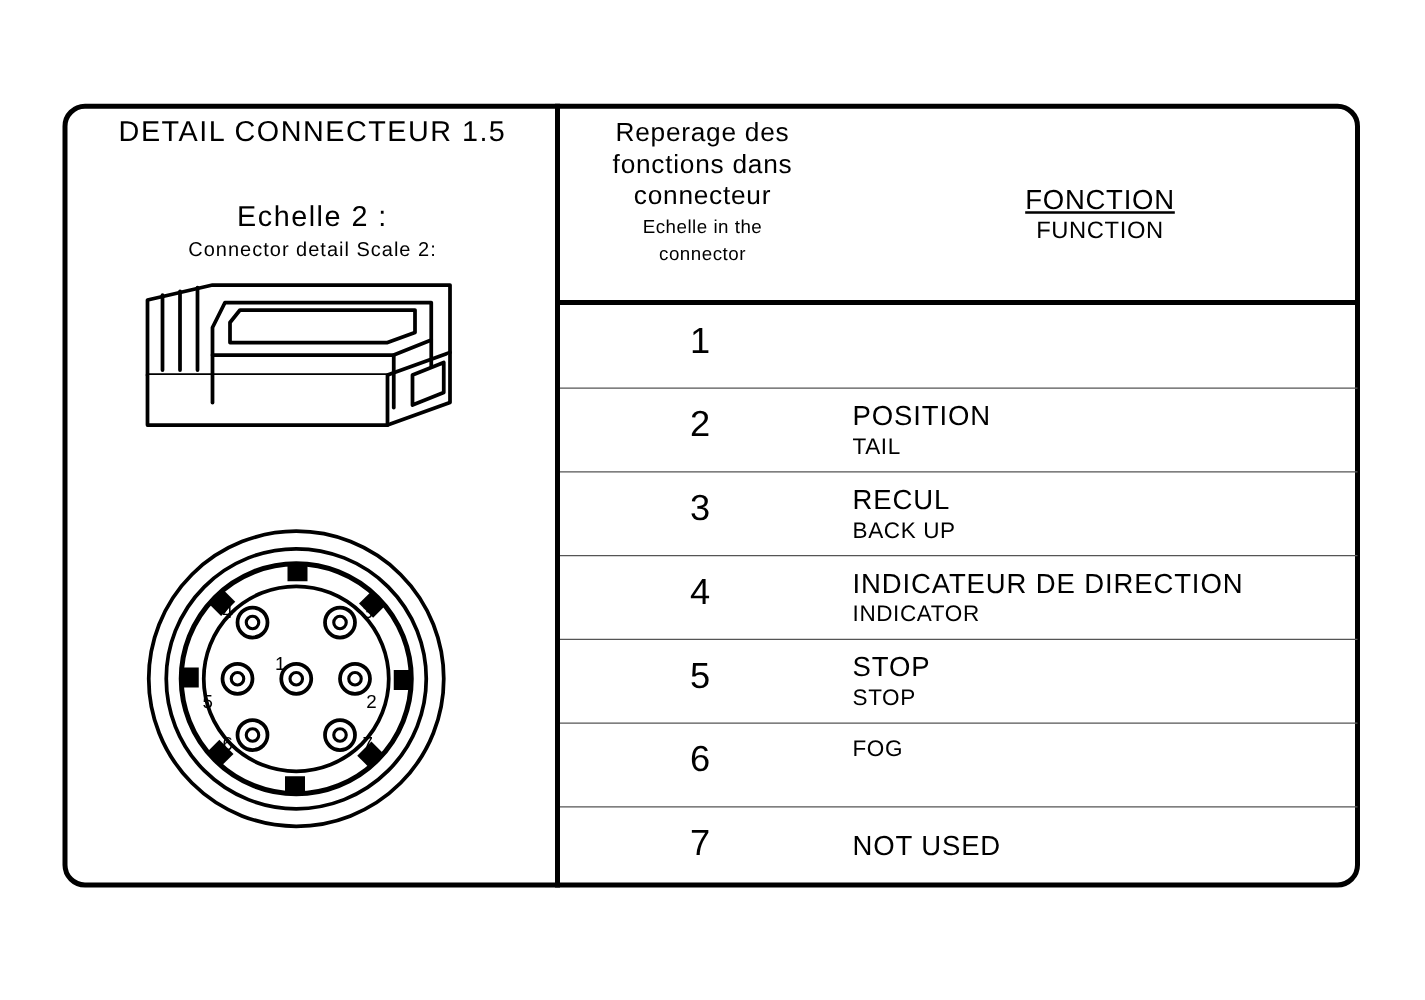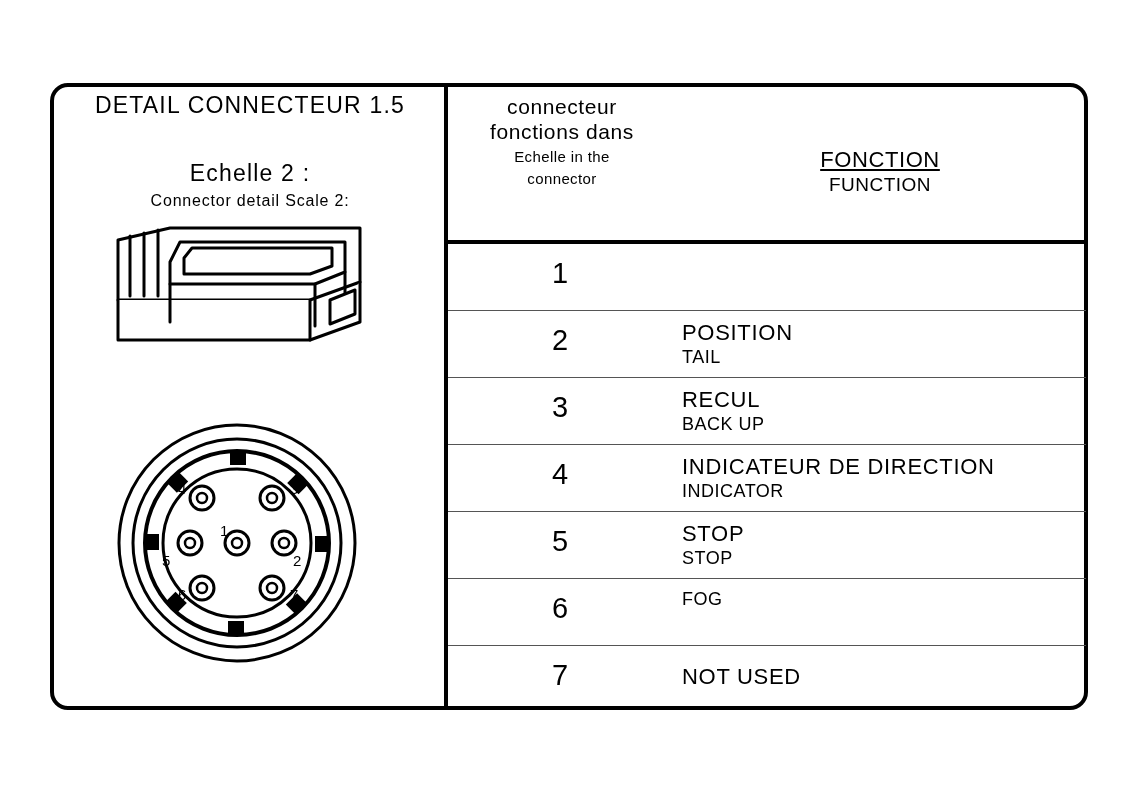--- a/index.html
+++ b/index.html
@@ -256,22 +256,23 @@
       <text x="178" y="76">3</text>
       <text x="66" y="76">4</text>
       <text x="50" y="148">5</text>
       <text x="66" y="182">6</text>
       <text x="178" y="182">7</text>
     </g>
   </svg>
 
   <div class="thead">
     <div class="pin-col">
+      <div class="fr">Reperage des</div>
+      <div class="fr">fonctions dans</div>
       <div class="fr">connecteur</div>
-      <div class="fr">fonctions dans</div>
       <div class="en">Echelle in the</div>
       <div class="en">connector</div>
     </div>
     <div class="fn-col">
       <div class="fr">FONCTION</div>
       <div class="en">FUNCTION</div>
     </div>
   </div>
   <div class="thead-rule"></div>
 

